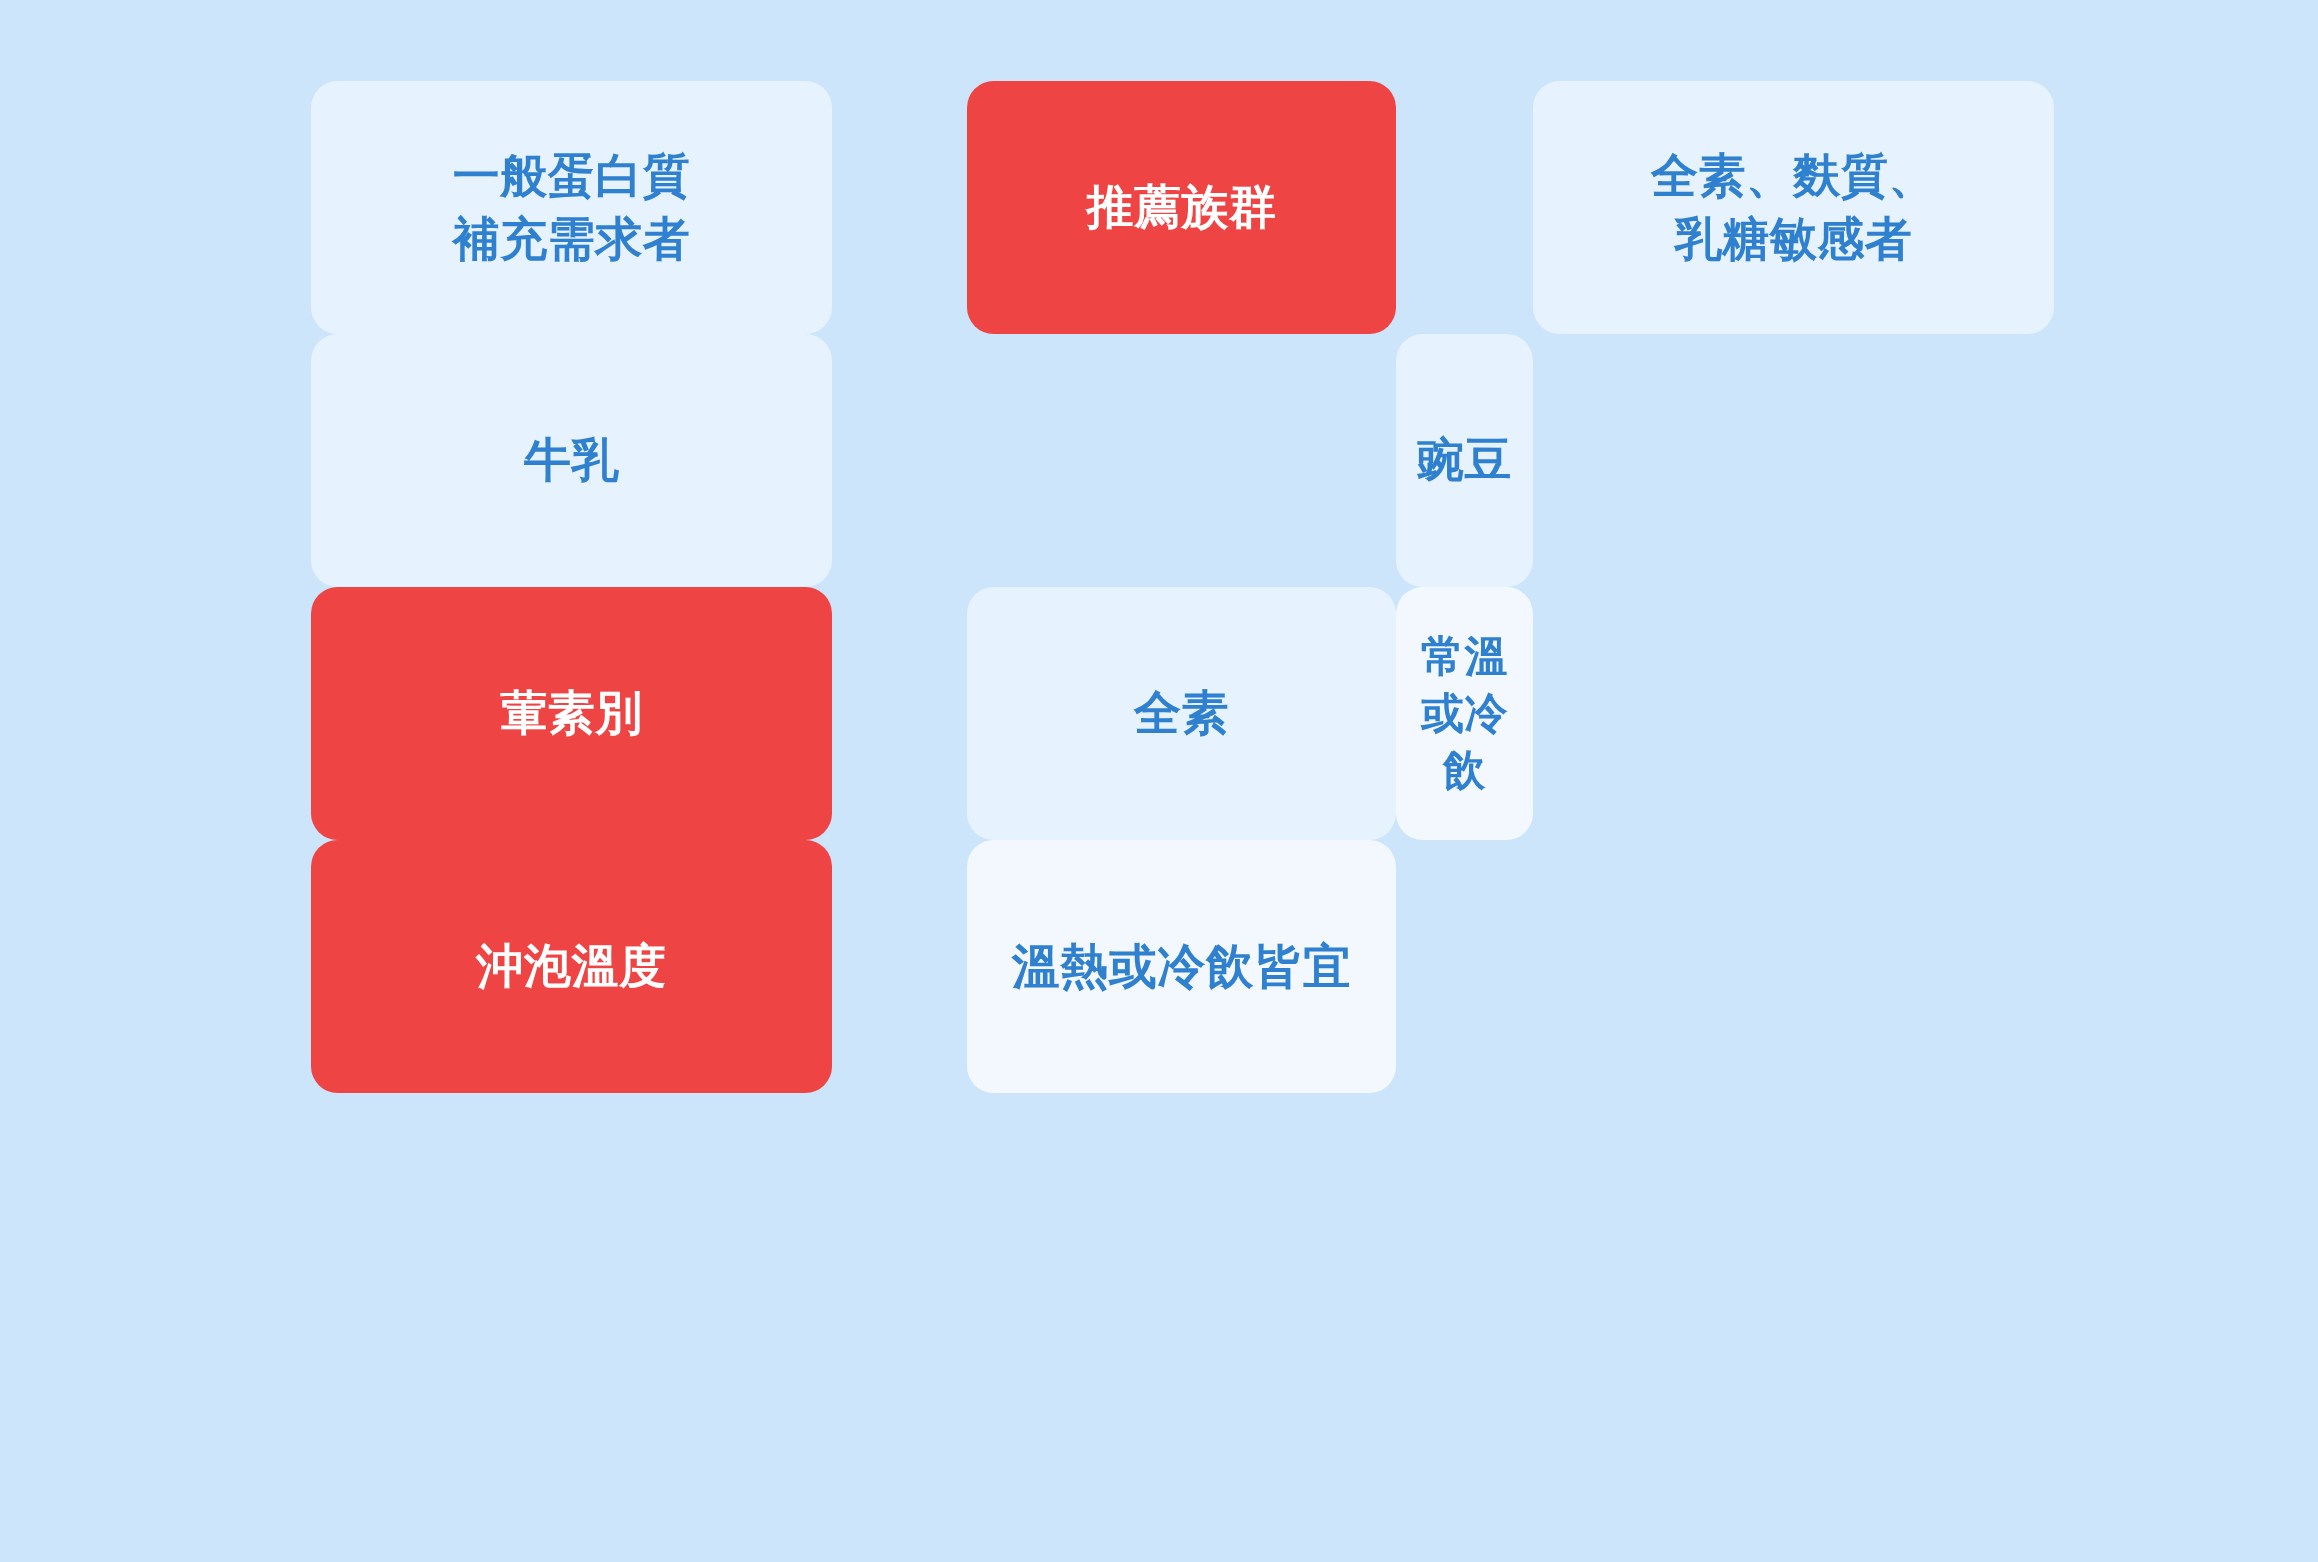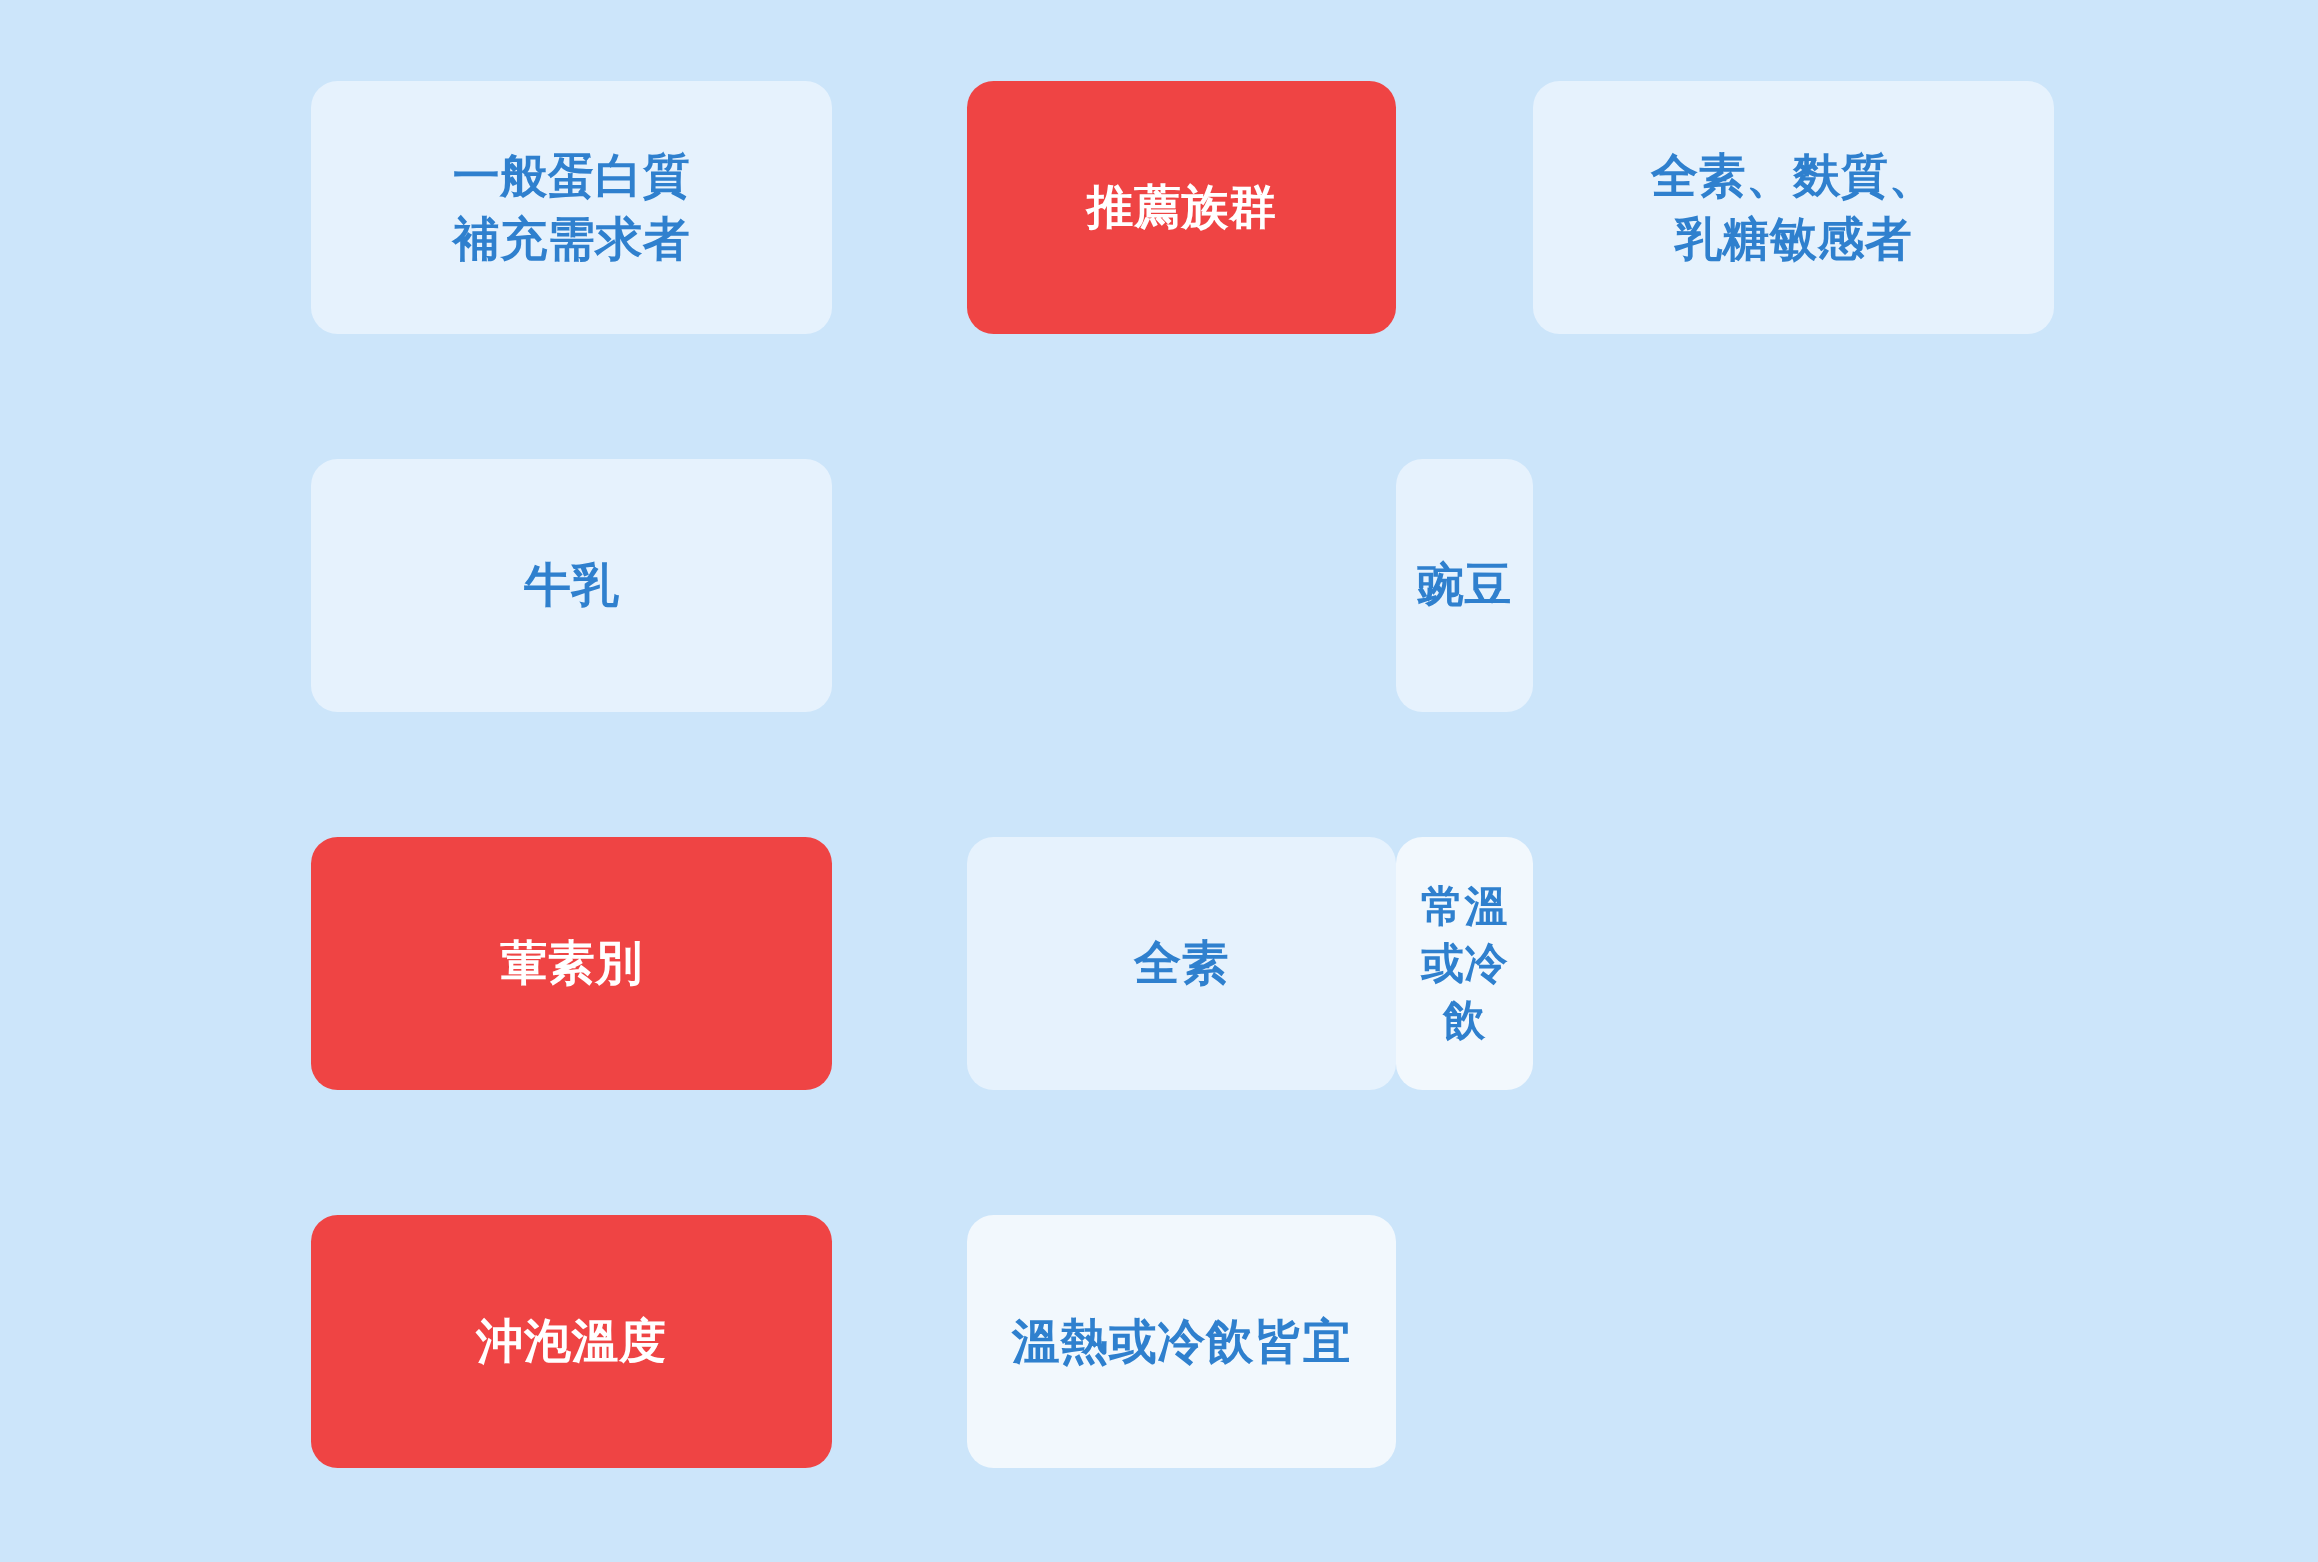--- a/index.html
+++ b/index.html
@@ -16,21 +16,20 @@
   }
 
   #comparison-grid {
     box-sizing: border-box;
     width: 2319px;
     height: 1562px;
     padding: 81px 264px 102px 311px;
     display: grid;
     grid-template-columns: 521px 135px 429px 137px 521px;
     grid-template-rows: repeat(4, 253px);
-    row-gap: 125px;
     align-content: start;
   }
 
   .cell {
     border-radius: 26.6px;
     display: flex;
     align-items: center;
     justify-content: center;
     text-align: center;
     box-sizing: border-box;

